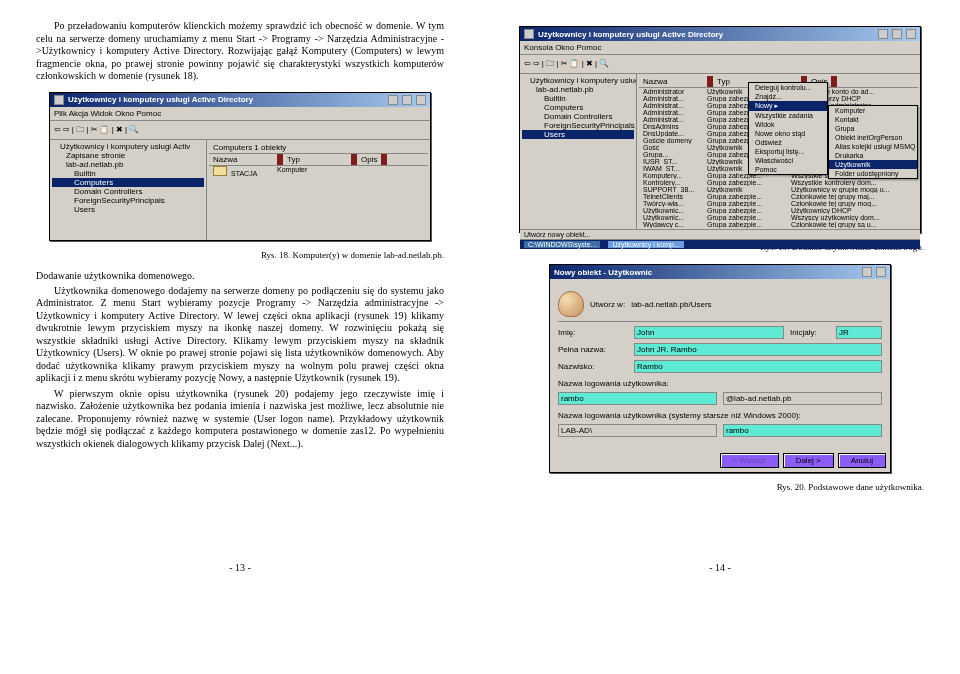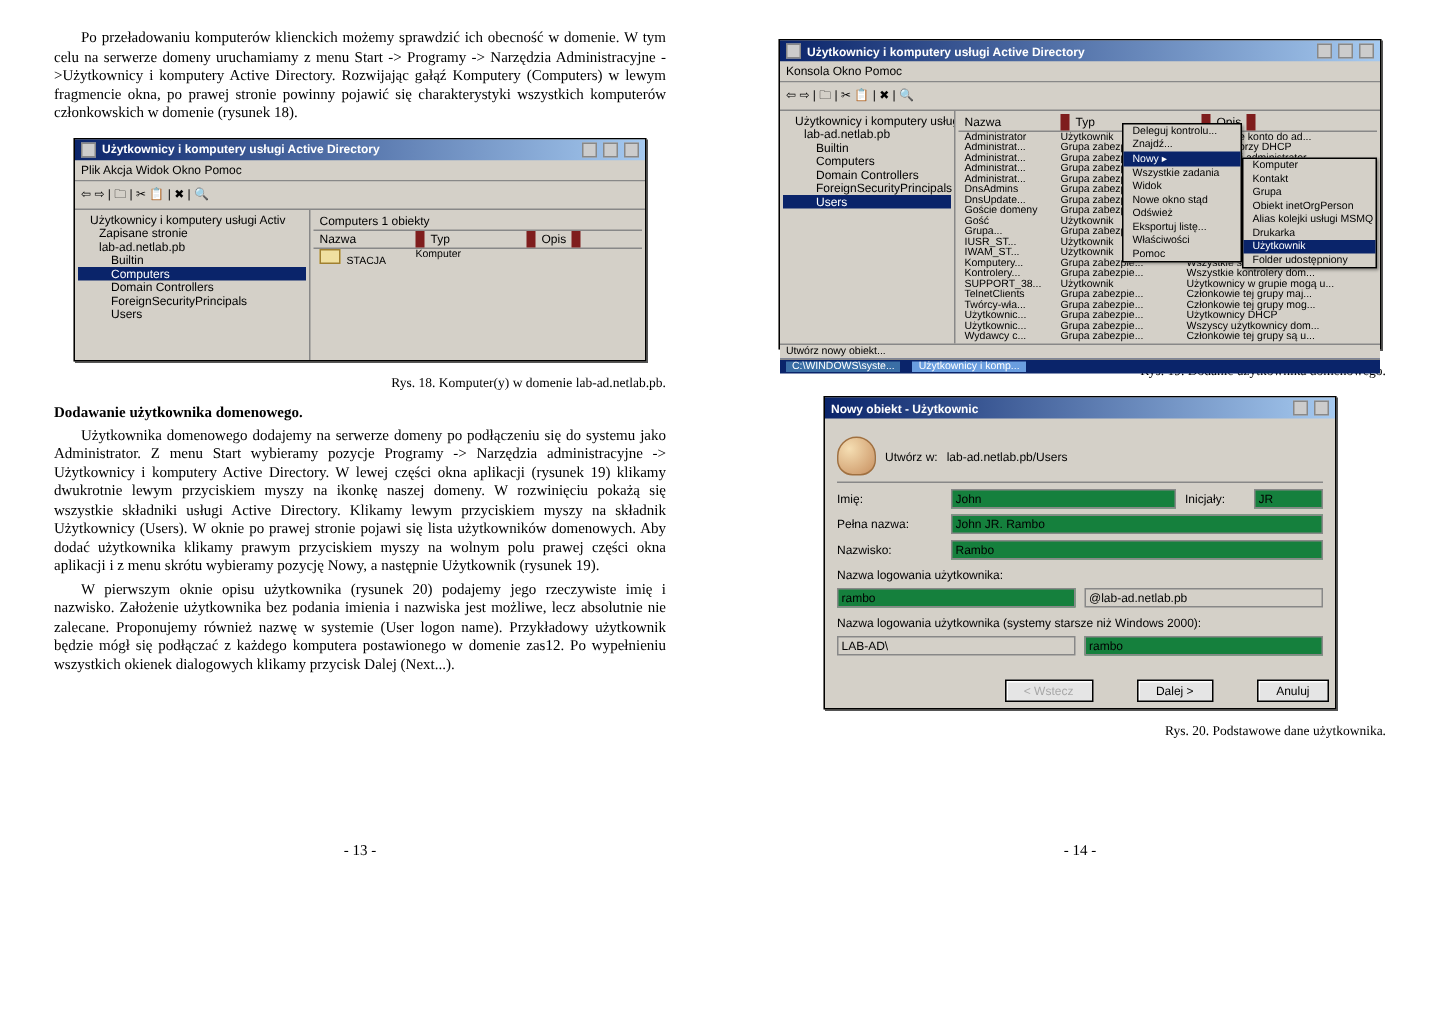--- a/index.html
+++ b/index.html
@@ -36,21 +36,21 @@
   .body-text p {
     margin: 0 0 3px 0;
     text-indent: 18px;
   }
   .caption {
     font-size: 9px;
     text-align: right;
     margin: 3px 0 6px 0;
   }
   .section-head {
-    font-weight: bold;
+    font-weight: normal;
     font-size: 10px;
     margin: 4px 0 4px 0;
   }
   .page-number {
     font-size: 10px;
     text-align: center;
     margin-top: auto;
     padding-top: 6px;
   }
 
@@ -144,37 +144,36 @@
     gap: 6px;
   }
   .dialog2 .content label {
     width: 70px;
   }
   .dialog2 .content input {
     flex: 1;
     font-size: 8px;
     padding: 1px 2px;
     border: 1px solid #888;
-    background: #15803d;
+    background: #5eead4;
     font-family: Tahoma, sans-serif;
   }
   .dialog2 .btnbar {
     display: flex;
     justify-content: flex-end;
     gap: 4px;
     padding: 4px;
   }
   .dialog2 .btn {
-    background: #e5e5e5;
+    background: #8b5cf6;
     border: 1px solid #000;
     box-shadow: inset 1px 1px 0 #fff;
     font-size: 8px;
     padding: 2px 12px;
     font-family: Tahoma, sans-serif;
-    margin-left: 25px;
   }
   .icon-head {
     width: 24px; height: 24px;
     background: radial-gradient(circle at 30% 30%, #f5deb3, #c89060);
     border-radius: 50% 50% 40% 40%;
     display: inline-block;
     border: 1px solid #a07040;
   }
   .small-icon { width:8px; height:8px; background:#f0e0a0; border:1px solid #a08030; display:inline-block; margin-right:2px; }
 

